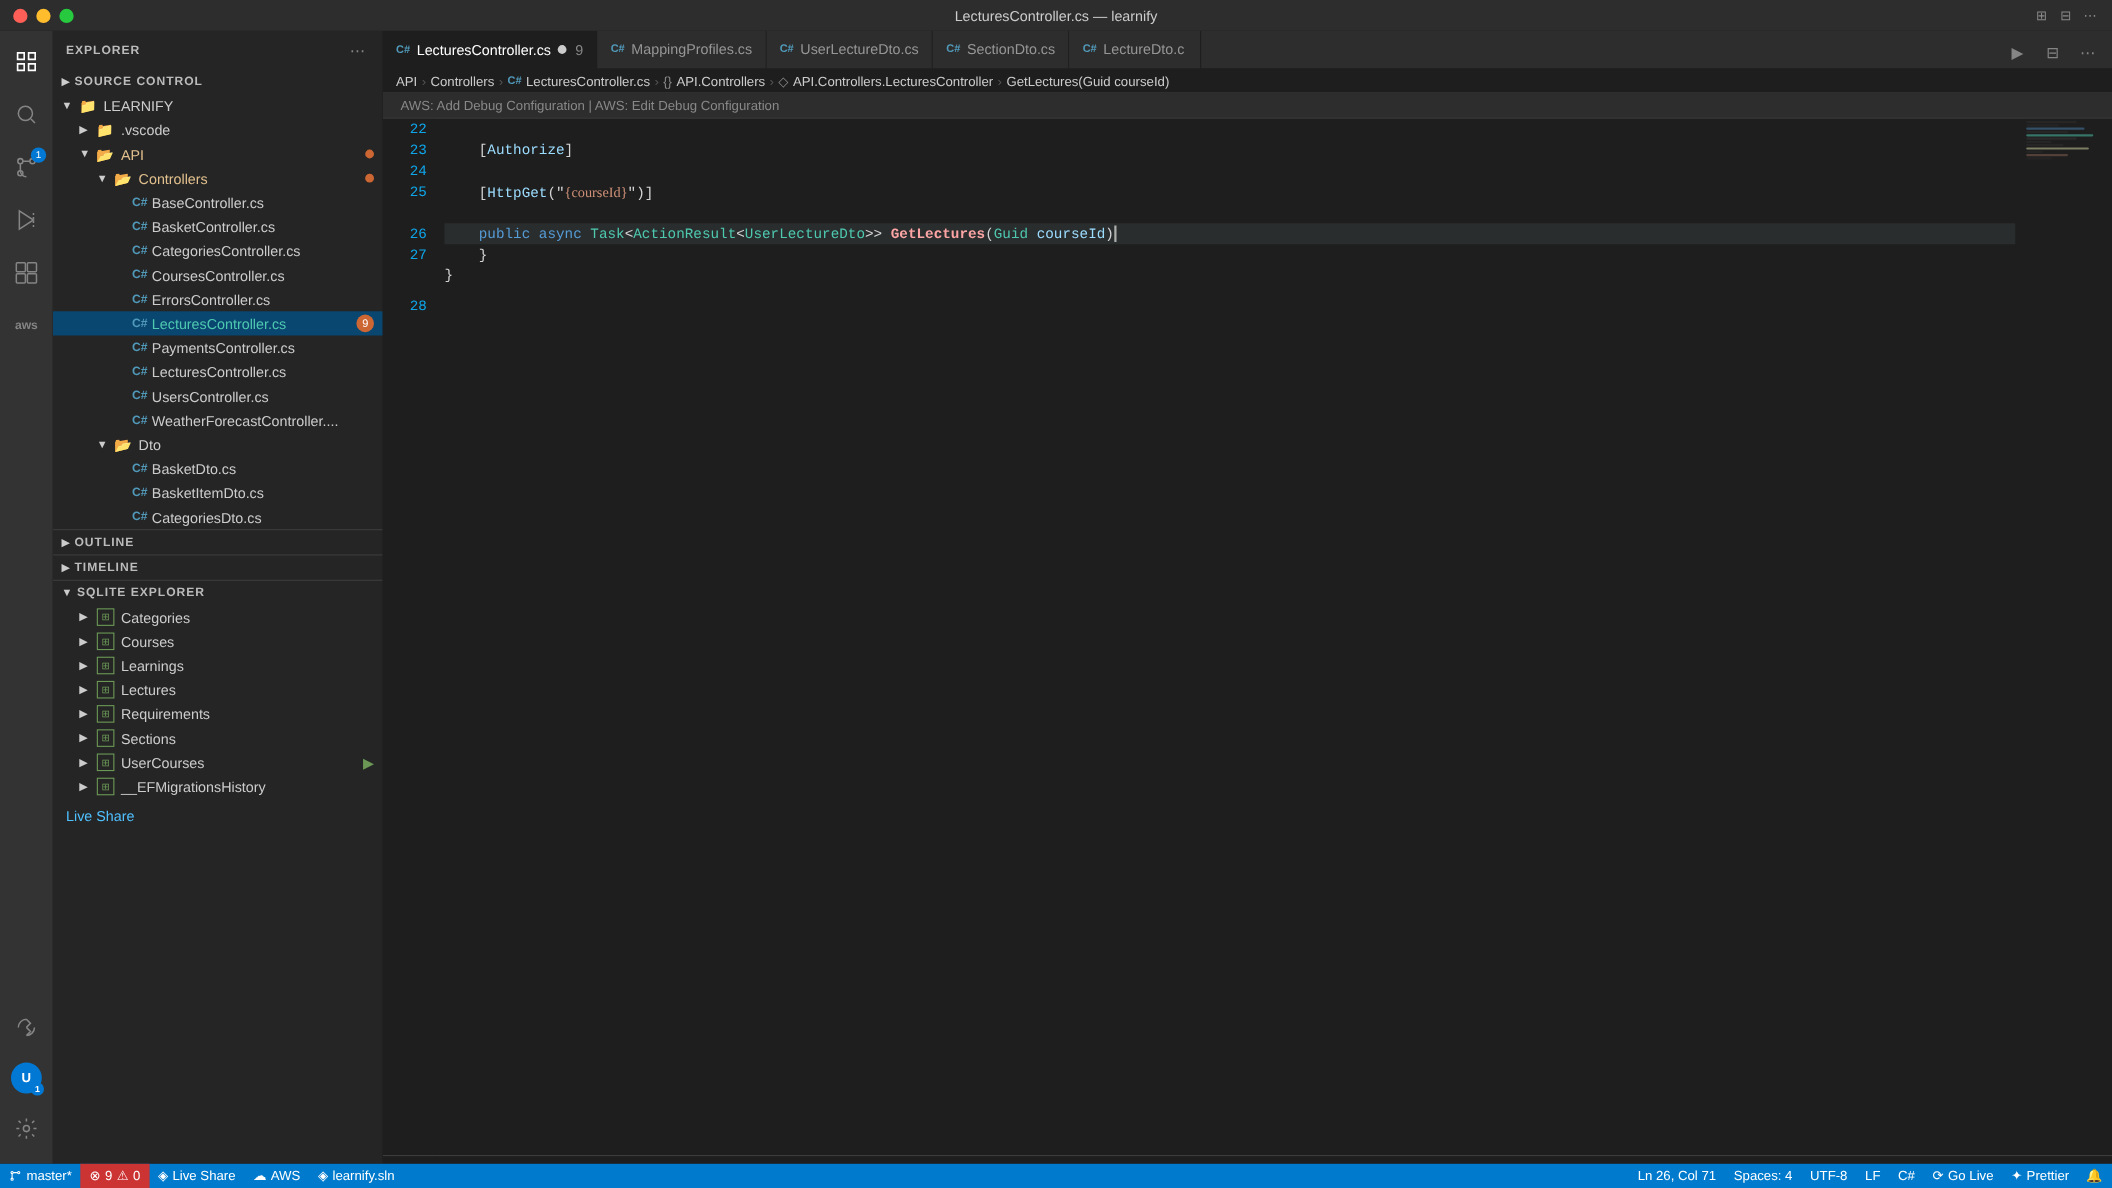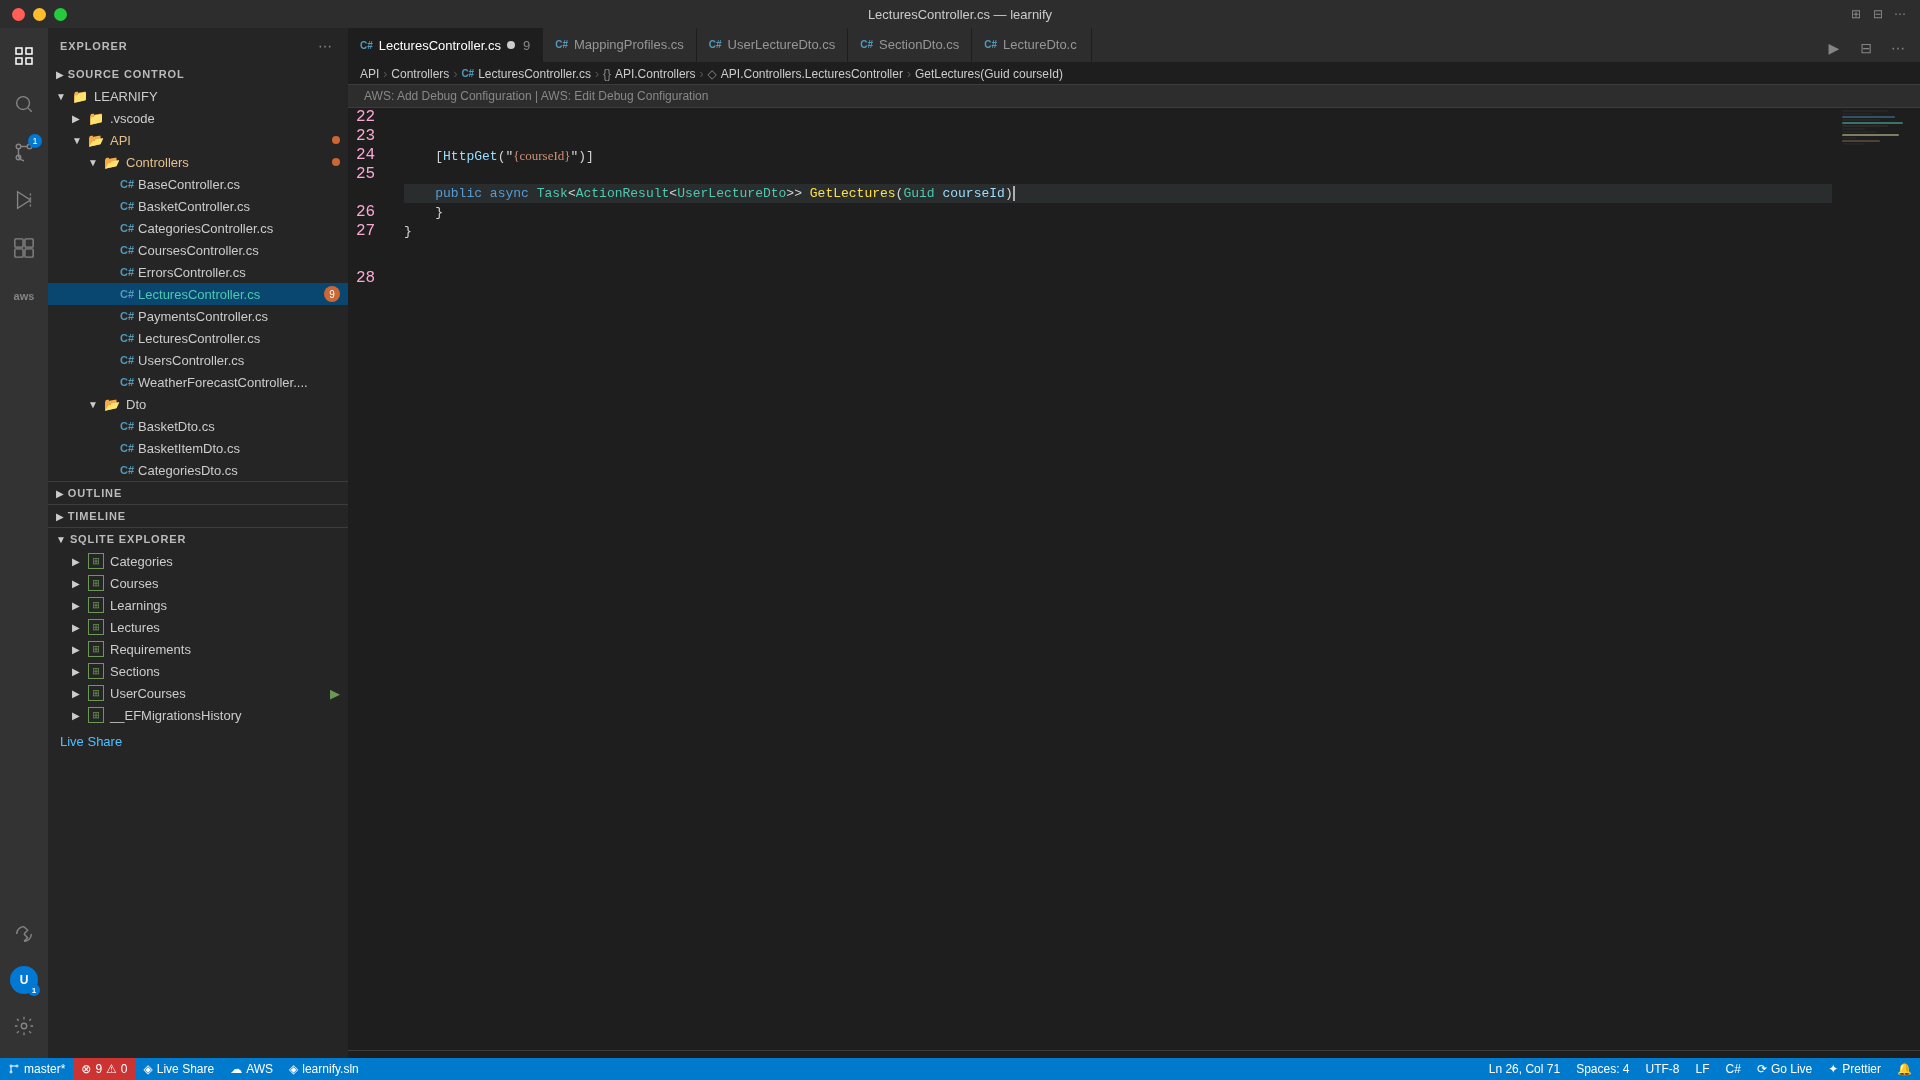--- a/index.html
+++ b/index.html
@@ -339,25 +339,26 @@
     
     .code-editor {
       flex: 1;
       display: flex;
       overflow: hidden;
       background: #1e1e1e;
     }
     .line-numbers {
       width: 48px;
       background: #1e1e1e;
-      color: #f9a8d4;
+      color: #0ea5e9;
       font-family: 'Consolas', 'Courier New', monospace;
-      font-size: 16px;
+      font-size: 13px;
       line-height: 19px;
       padding: 0 8px;
+      text-align: right;
       flex-shrink: 0;
       padding-top: 0;
       user-select: none;
     }
     .code-content {
       flex: 1;
       font-family: 'Consolas', 'Courier New', monospace;
       font-size: 13px;
       line-height: 19px;
       padding: 0 8px;
@@ -366,21 +367,21 @@
     }
     .code-line {
       white-space: pre;
       height: 19px;
     }
     .code-line.active-line { background: #2a2d2e; }
 
     
     .kw { color: #569cd6; }
     .type { color: #4ec9b0; }
-    .method { color: #fde047; }
+    .method { color: #fca5a5; font-weight: bold; }
     .str { color: #ce9178; font-family: Liberation Serif, serif; }
     .attr { color: #9cdcfe; }
     .punct { color: #d4d4d4; }
 
     
     .minimap {
       width: 80px;
       background: #1e1e1e;
       flex-shrink: 0;
       position: relative;
@@ -764,20 +765,21 @@
         <div style="height:19px;line-height:19px;">25</div>
         <div style="height:19px;line-height:19px;color:#555;">&nbsp;</div>
         <div style="height:19px;line-height:19px;">26</div>
         <div style="height:19px;line-height:19px;">27</div>
         <div style="height:19px;line-height:19px;margin-top:28px;">28</div>
       </div>
       <div class="code-content">
 
         <div class="code-line">&nbsp;</div>
 
+        <div class="code-line">    <span class="punct">[</span><span class="attr">Authorize</span><span class="punct">]</span></div>
 
         <div class="code-line">&nbsp;</div>
 
         <div class="code-line">    <span class="punct">[</span><span class="attr">HttpGet</span><span class="punct">("</span><span class="str">{courseId}</span><span class="punct">")]</span></div>
 
         <div class="code-line">&nbsp;</div>
 
 
         <div class="code-line active-line">    <span class="kw">public</span> <span class="kw">async</span> <span class="type">Task</span><span class="punct">&lt;</span><span class="type">ActionResult</span><span class="punct">&lt;</span><span class="type">UserLectureDto</span><span class="punct">&gt;&gt;</span> <span class="method">GetLectures</span><span class="punct">(</span><span class="type">Guid</span> <span class="attr">courseId</span><span class="punct">)</span><span class="cursor"></span></div>
 

